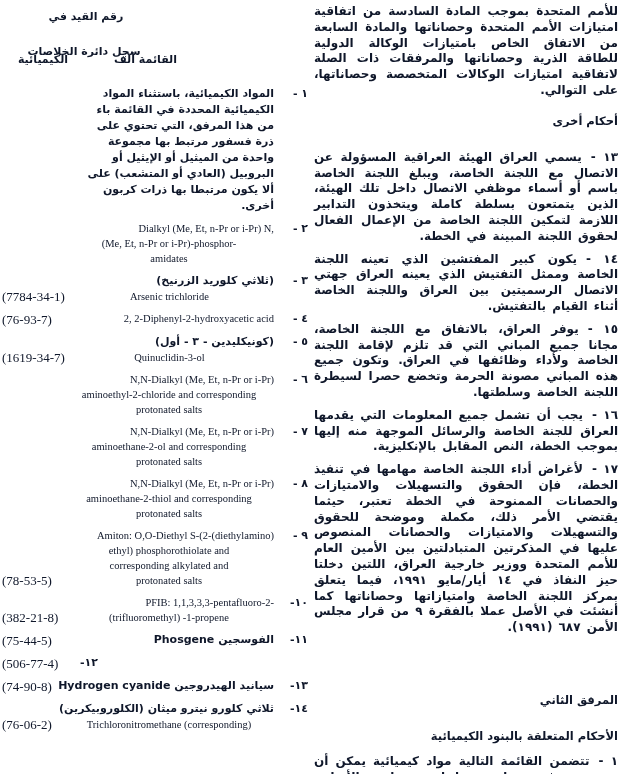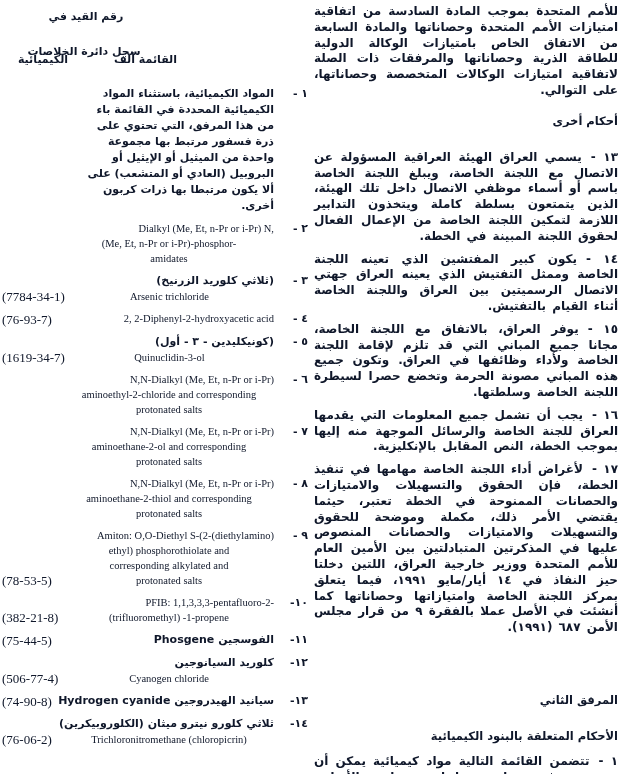--- a/index.html
+++ b/index.html
@@ -153,38 +153,34 @@
         </div>
         <div class="item">
           <div class="cas">(75-44-5)</div>
           <div class="bodyblk">
             <div class="ln ar">الفوسجين Phosgene</div>
           </div>
           <div class="inum">١١-</div>
         </div>
         <div class="item">
           <div class="cas">(506-77-4)</div>
-          <div class="bodyblk">
-            <div class="ln ar">كلوريد السيانوجين</div>
-            <div class="ln en c">Cyanogen chloride</div>
-          </div>
           <div class="inum">١٢-</div>
         </div>
         <div class="item">
           <div class="cas">(74-90-8)</div>
           <div class="bodyblk">
             <div class="ln ar">سيانيد الهيدروجين Hydrogen cyanide</div>
           </div>
           <div class="inum">١٣-</div>
         </div>
         <div class="item">
           <div class="cas">(76-06-2)</div>
           <div class="bodyblk">
             <div class="ln ar">ثلاثي كلورو نيترو ميثان (الكلوروبيكرين)</div>
-            <div class="ln en c">Trichloronitromethane (chloropicrin)</div>
+            <div class="ln en c">Trichloronitromethane (corresponding)</div>
           </div>
           <div class="inum">١٤-</div>
         </div>
       </div>
   </div>
 
   <div class="provcol">
       <div class="rp"><span class="ptext">للأمم المتحدة بموجب المادة السادسة من اتفاقية امتيازات الأمم المتحدة وحصاناتها والمادة السابعة من الاتفاق الخاص بامتيازات الوكالة الدولية للطاقة الذرية وحصاناتها والمرفقات ذات الصلة لاتفاقية امتيازات الوكالات المتخصصة وحصاناتها، على التوالي.</span></div>
       <div class="rh">أحكام أخرى</div>
       <div class="rp"><span class="pnum">١٣ -</span><span class="ptext">يسمي العراق الهيئة العراقية المسؤولة عن الاتصال مع اللجنة الخاصة، ويبلغ اللجنة الخاصة باسم أو أسماء موظفي الاتصال داخل تلك الهيئة، الذين يتمتعون بسلطة كاملة ويتخذون التدابير اللازمة لتمكين اللجنة الخاصة من الإعمال الفعال لحقوق اللجنة المبينة في الخطة.</span></div>

